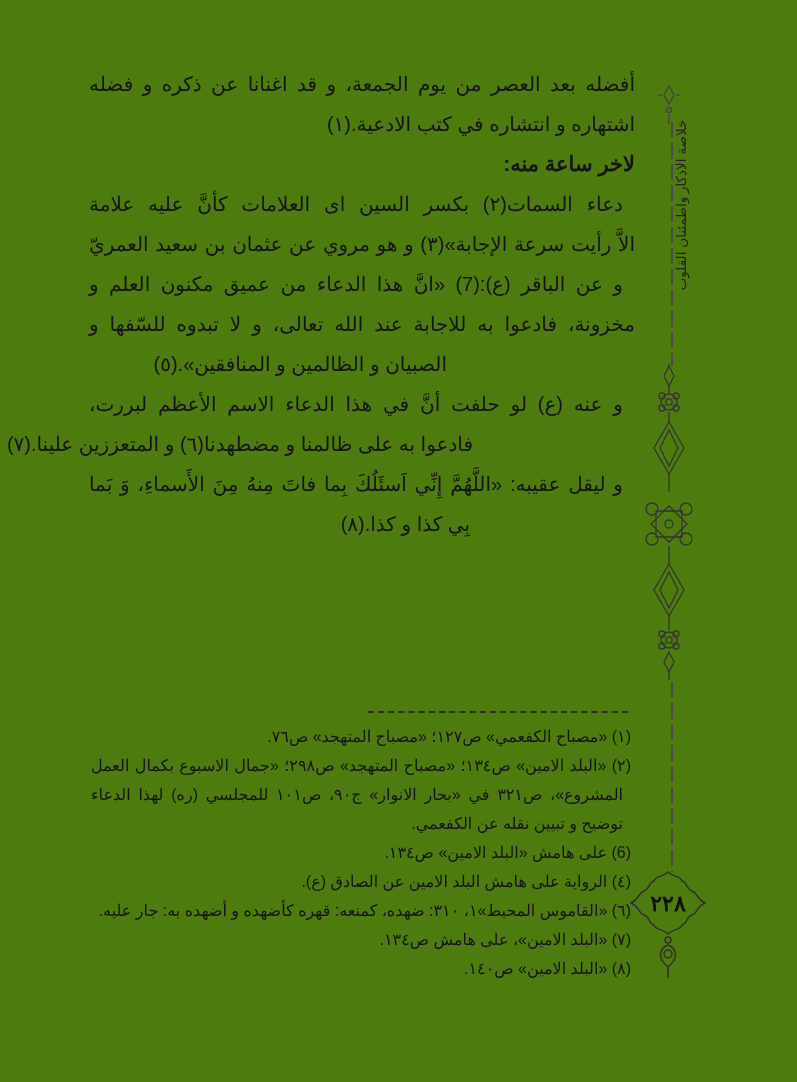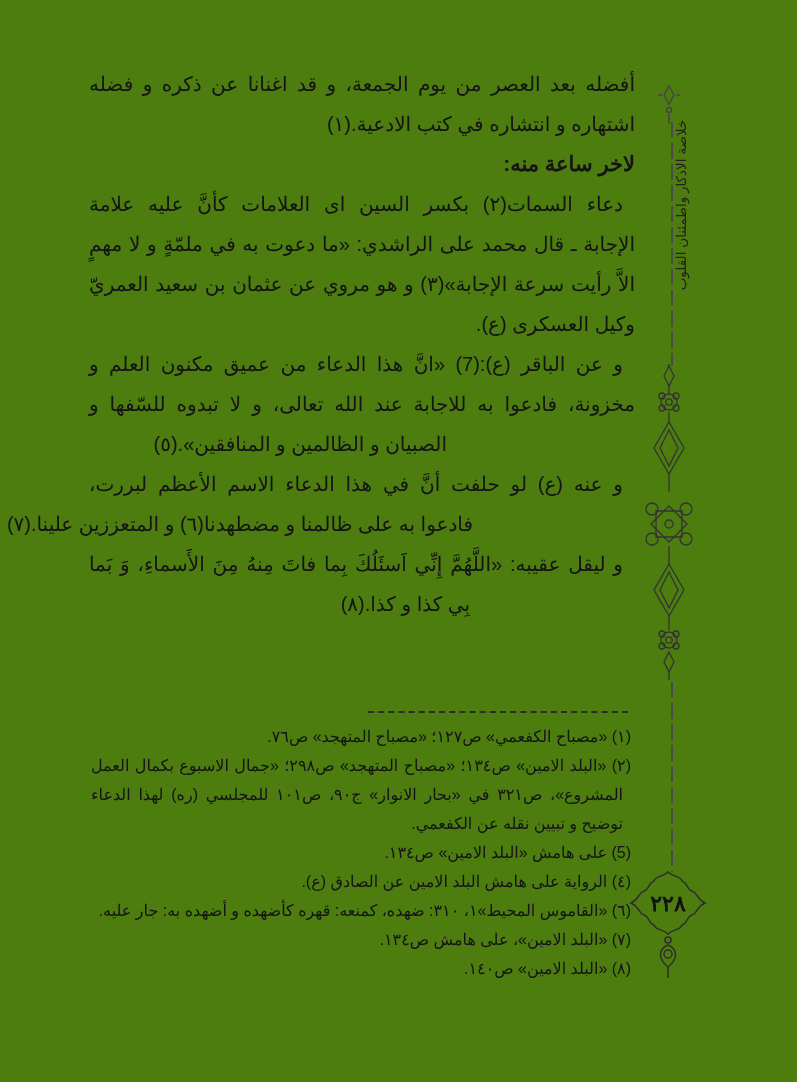--- a/index.html
+++ b/index.html
@@ -57,39 +57,37 @@
 </head>
 <body>
 
 <div class="page">
 
   <div class="main-block" id="main-lines">
       <div class="line justify">أفضله بعد العصر من يوم الجمعة، و قد اغنانا عن ذكره و فضله</div>
       <div class="line right">اشتهاره و انتشاره في كتب الادعية.(١)</div>
       <div class="line right bold">لاخر ساعة منه:</div>
       <div class="line justify" style="margin-right: 12px;">دعاء السمات(٢) بكسر السين اى العلامات كأنَّ عليه علامة</div>
-      <div class="line justify">الإجابة ـ قال محمد على الراشدي: «ما دعوت به في ملمّةٍ و لا مهمٍ</div>
       <div class="line justify">الاَّ رأيت سرعة الإجابة»(٣) و هو مروي عن عثمان بن سعيد العمريّ</div>
-      <div class="line right">وكيل العسكرى (ع).</div>
       <div class="line justify" style="margin-right: 12px;">و عن الباقر (ع):(7) «انَّ هذا الدعاء من عميق مكنون العلم و</div>
       <div class="line justify">مخزونة، فادعوا به للاجابة عند الله تعالى، و لا تبدوه للسّفها و</div>
       <div class="line right" style="margin-right: 188px;">الصبيان و الظالمين و المنافقين».(٥)</div>
       <div class="line justify" style="margin-right: 12px;">و عنه (ع) لو حلفت أنَّ في هذا الدعاء الاسم الأعظم لبررت،</div>
       <div class="line right" style="margin-right: 162px;">فادعوا به على ظالمنا و مضطهدنا(٦) و المتعززين علينا.(٧)</div>
       <div class="line justify" style="margin-right: 12px;">و ليقل عقيبه: «اللَّهُمَّ إِنِّي اَسئَلُكَ بِما فاتَ مِنهُ مِنَ الأَسماءِ، وَ بَما</div>
       <div class="line right" style="margin-right: 165px;">بِي كذا و كذا.(٨)</div>
     </div>
 
   <div class="fn-sep"></div>
   <div class="fn-block" id="footnote-lines">
       <div class="line right">(١) «مصباح الكفعمي» ص١٢٧؛ «مصباح المتهجد» ص٧٦.</div>
       <div class="line justify">(٢) «البلد الامين» ص١٣٤؛ «مصباح المتهجد» ص٢٩٨؛ «جمال الاسبوع بكمال العمل</div>
       <div class="line justify" style="margin-right: 8px;">المشروع»، ص٣٢١ في «بحار الانوار» ج٩٠، ص١٠١ للمجلسي (ره) لهذا الدعاء</div>
       <div class="line right" style="margin-right: 8px;">توضيح و تبيين نقله عن الكفعمي.</div>
-      <div class="line right">(5) على هامش «البلد الامين» ص١٣٤.</div>
+      <div class="line right">(6) على هامش «البلد الامين» ص١٣٤.</div>
       <div class="line right">(٤) الرواية على هامش البلد الامين عن الصادق (ع).</div>
       <div class="line right">(٦) «القاموس المحيط»١، ٣١٠: ضهده، كمنعه: قهره كأضهده و أضهده به: جار عليه.</div>
       <div class="line right">(٧) «البلد الامين»، على هامش ص١٣٤.</div>
       <div class="line right">(٨) «البلد الامين» ص١٤٠.</div>
     </div>
 
   <div class="ornament" style="left:656px; top:84px;">
     <svg width="26" height="40" viewBox="0 0 26 40" fill="none" stroke="#444" stroke-width="1.4">
       <path d="M13,2 L18,11 L13,20 L8,11 Z"></path>
       <line x1="6" y1="11" x2="2" y2="11"></line>

